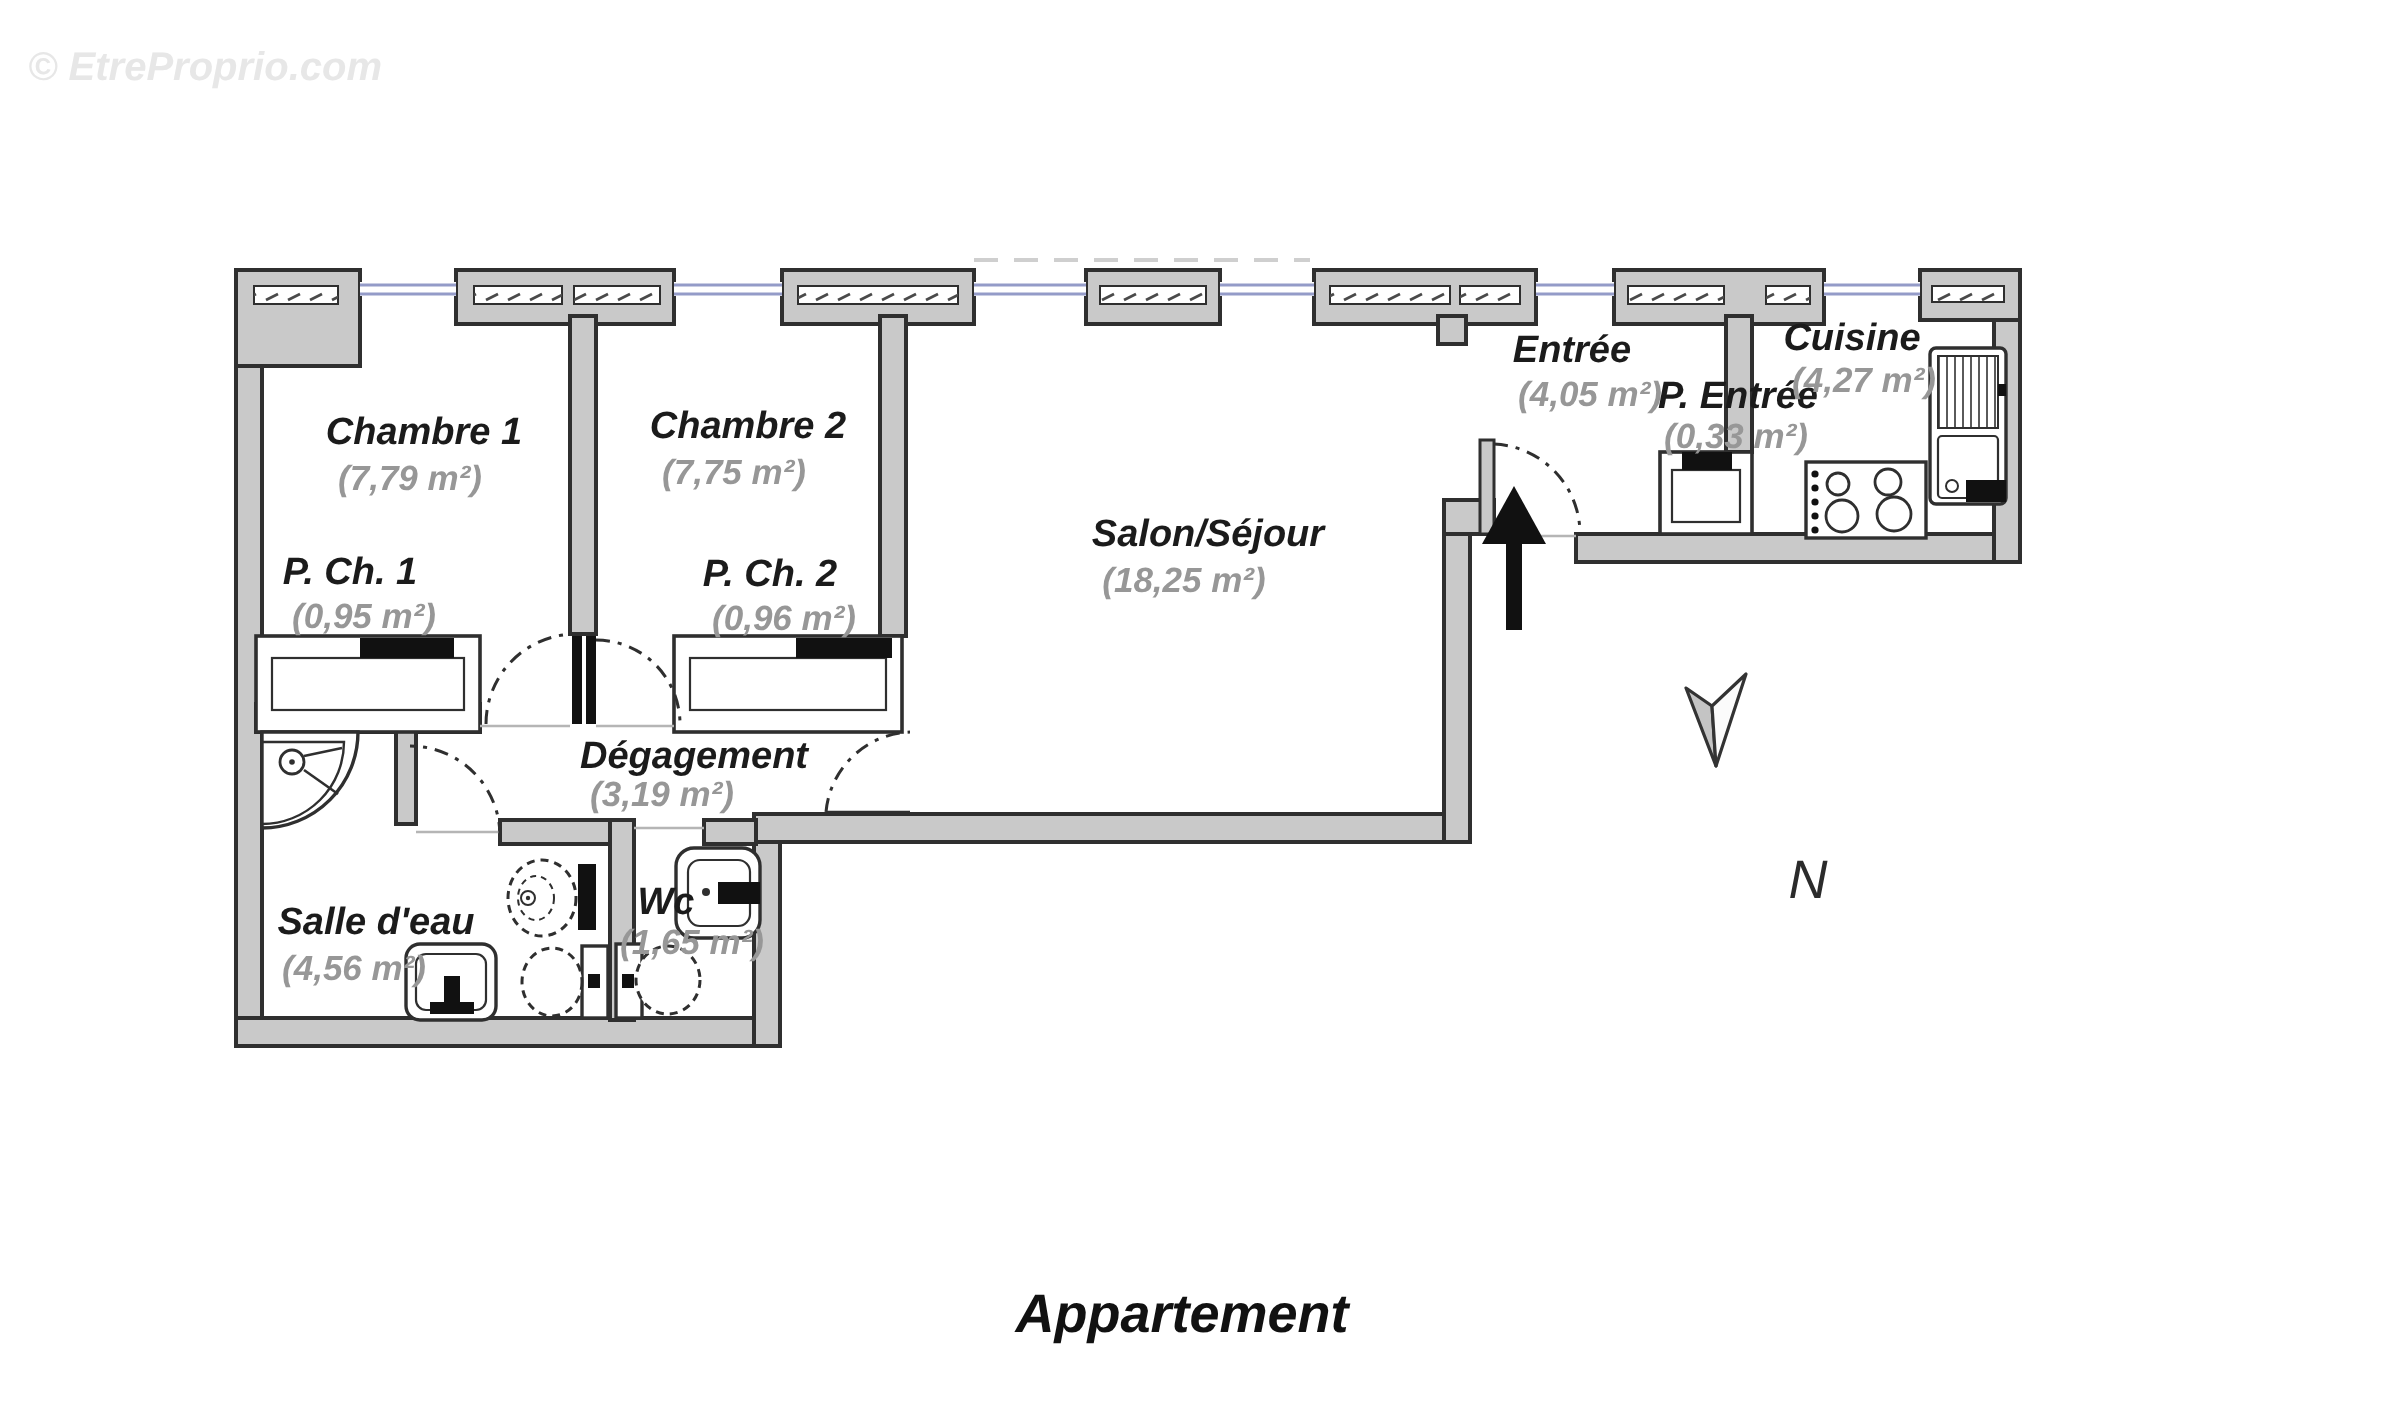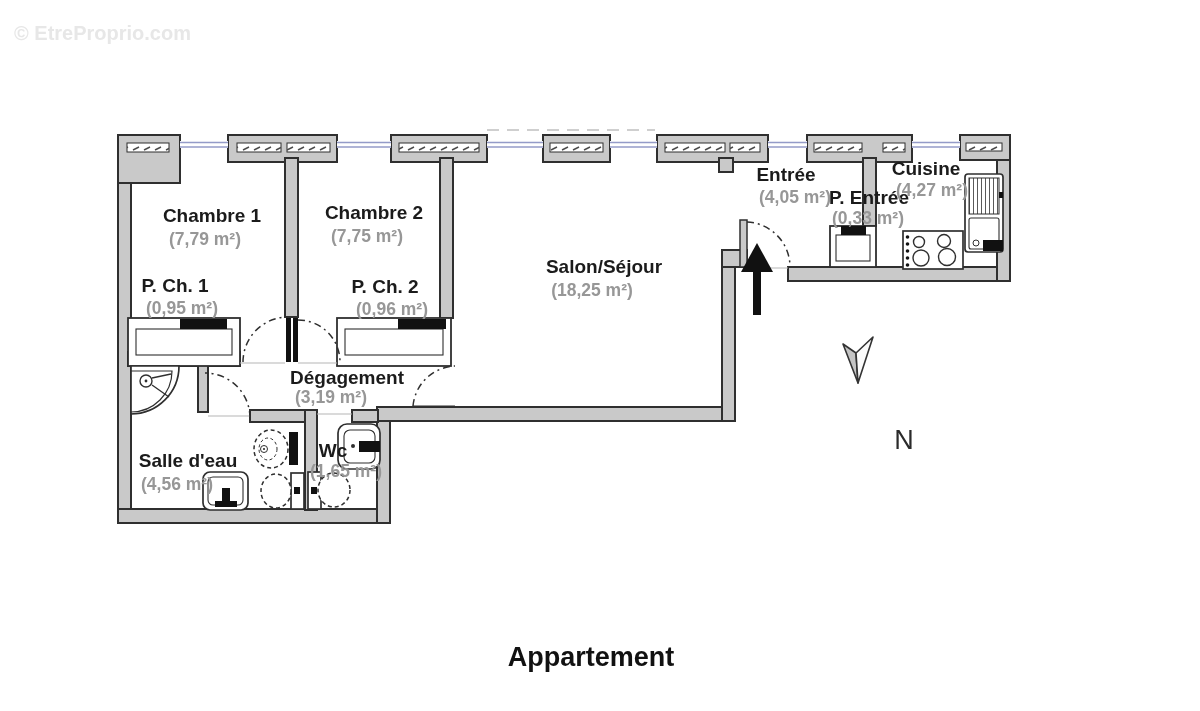--- a/index.html
+++ b/index.html
@@ -1,17 +1,17 @@
 <!DOCTYPE html>
 <html><head>
 <meta charset="utf-8">
 <style>
   html,body{margin:0;padding:0;background:#ffffff;}
   .page{position:relative;width:1200px;height:708px;background:#fff;overflow:hidden;
-        font-family:"Liberation Sans", sans-serif;}
+        font-family:"Liberation Sans", sans-serif;font-style:italic;}
   svg{position:absolute;left:0;top:0;}
   text{font-family:"Liberation Sans", sans-serif;}
   .label{font-size:19px;font-weight:700;fill:#1b1b1b;}
   .area{font-size:17.5px;font-weight:700;fill:#979797;}
   .title{font-size:27px;font-weight:700;fill:#111;}
   .north{font-size:27px;font-weight:400;fill:#2b2b2b;}
   .wm{font-size:20px;font-weight:700;fill:#e7e7e7;}
   .wall{fill:#c9c9c9;stroke:#2f2f2f;stroke-width:2;}
   .thinwall{fill:#c9c9c9;stroke:#2f2f2f;stroke-width:1.5;}
   .closet{fill:#ffffff;stroke:#2f2f2f;stroke-width:1.8;}

